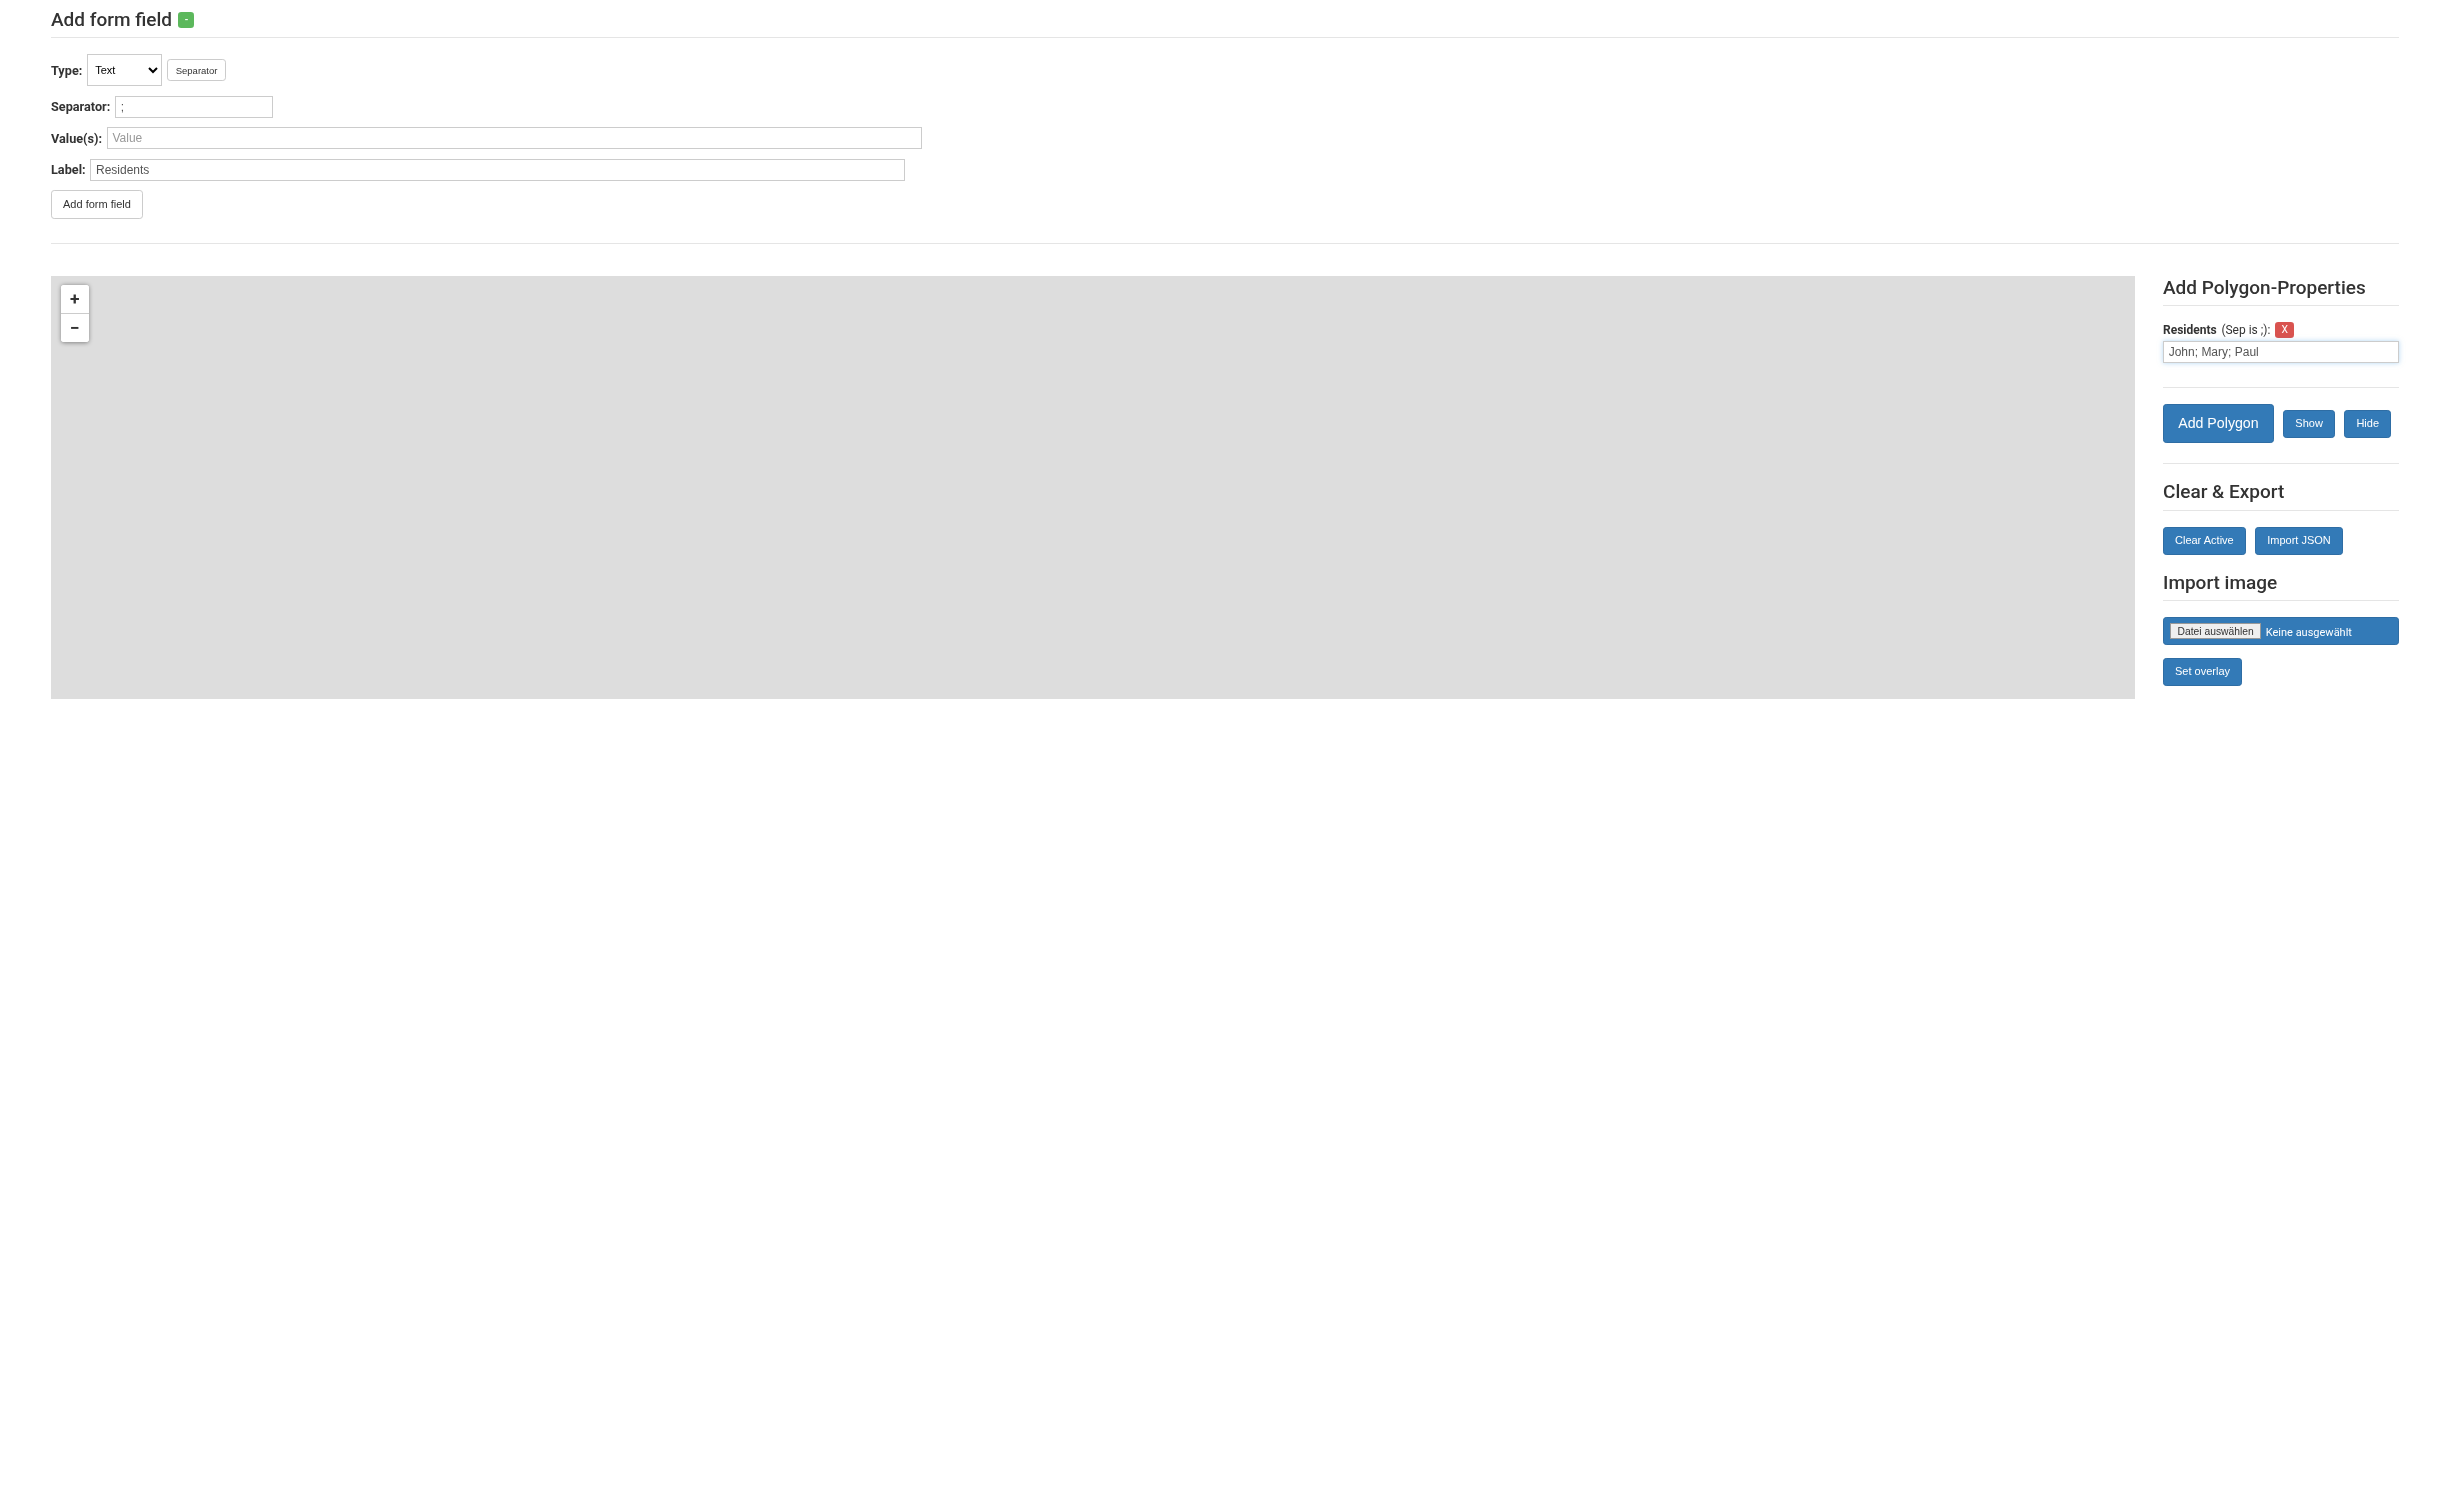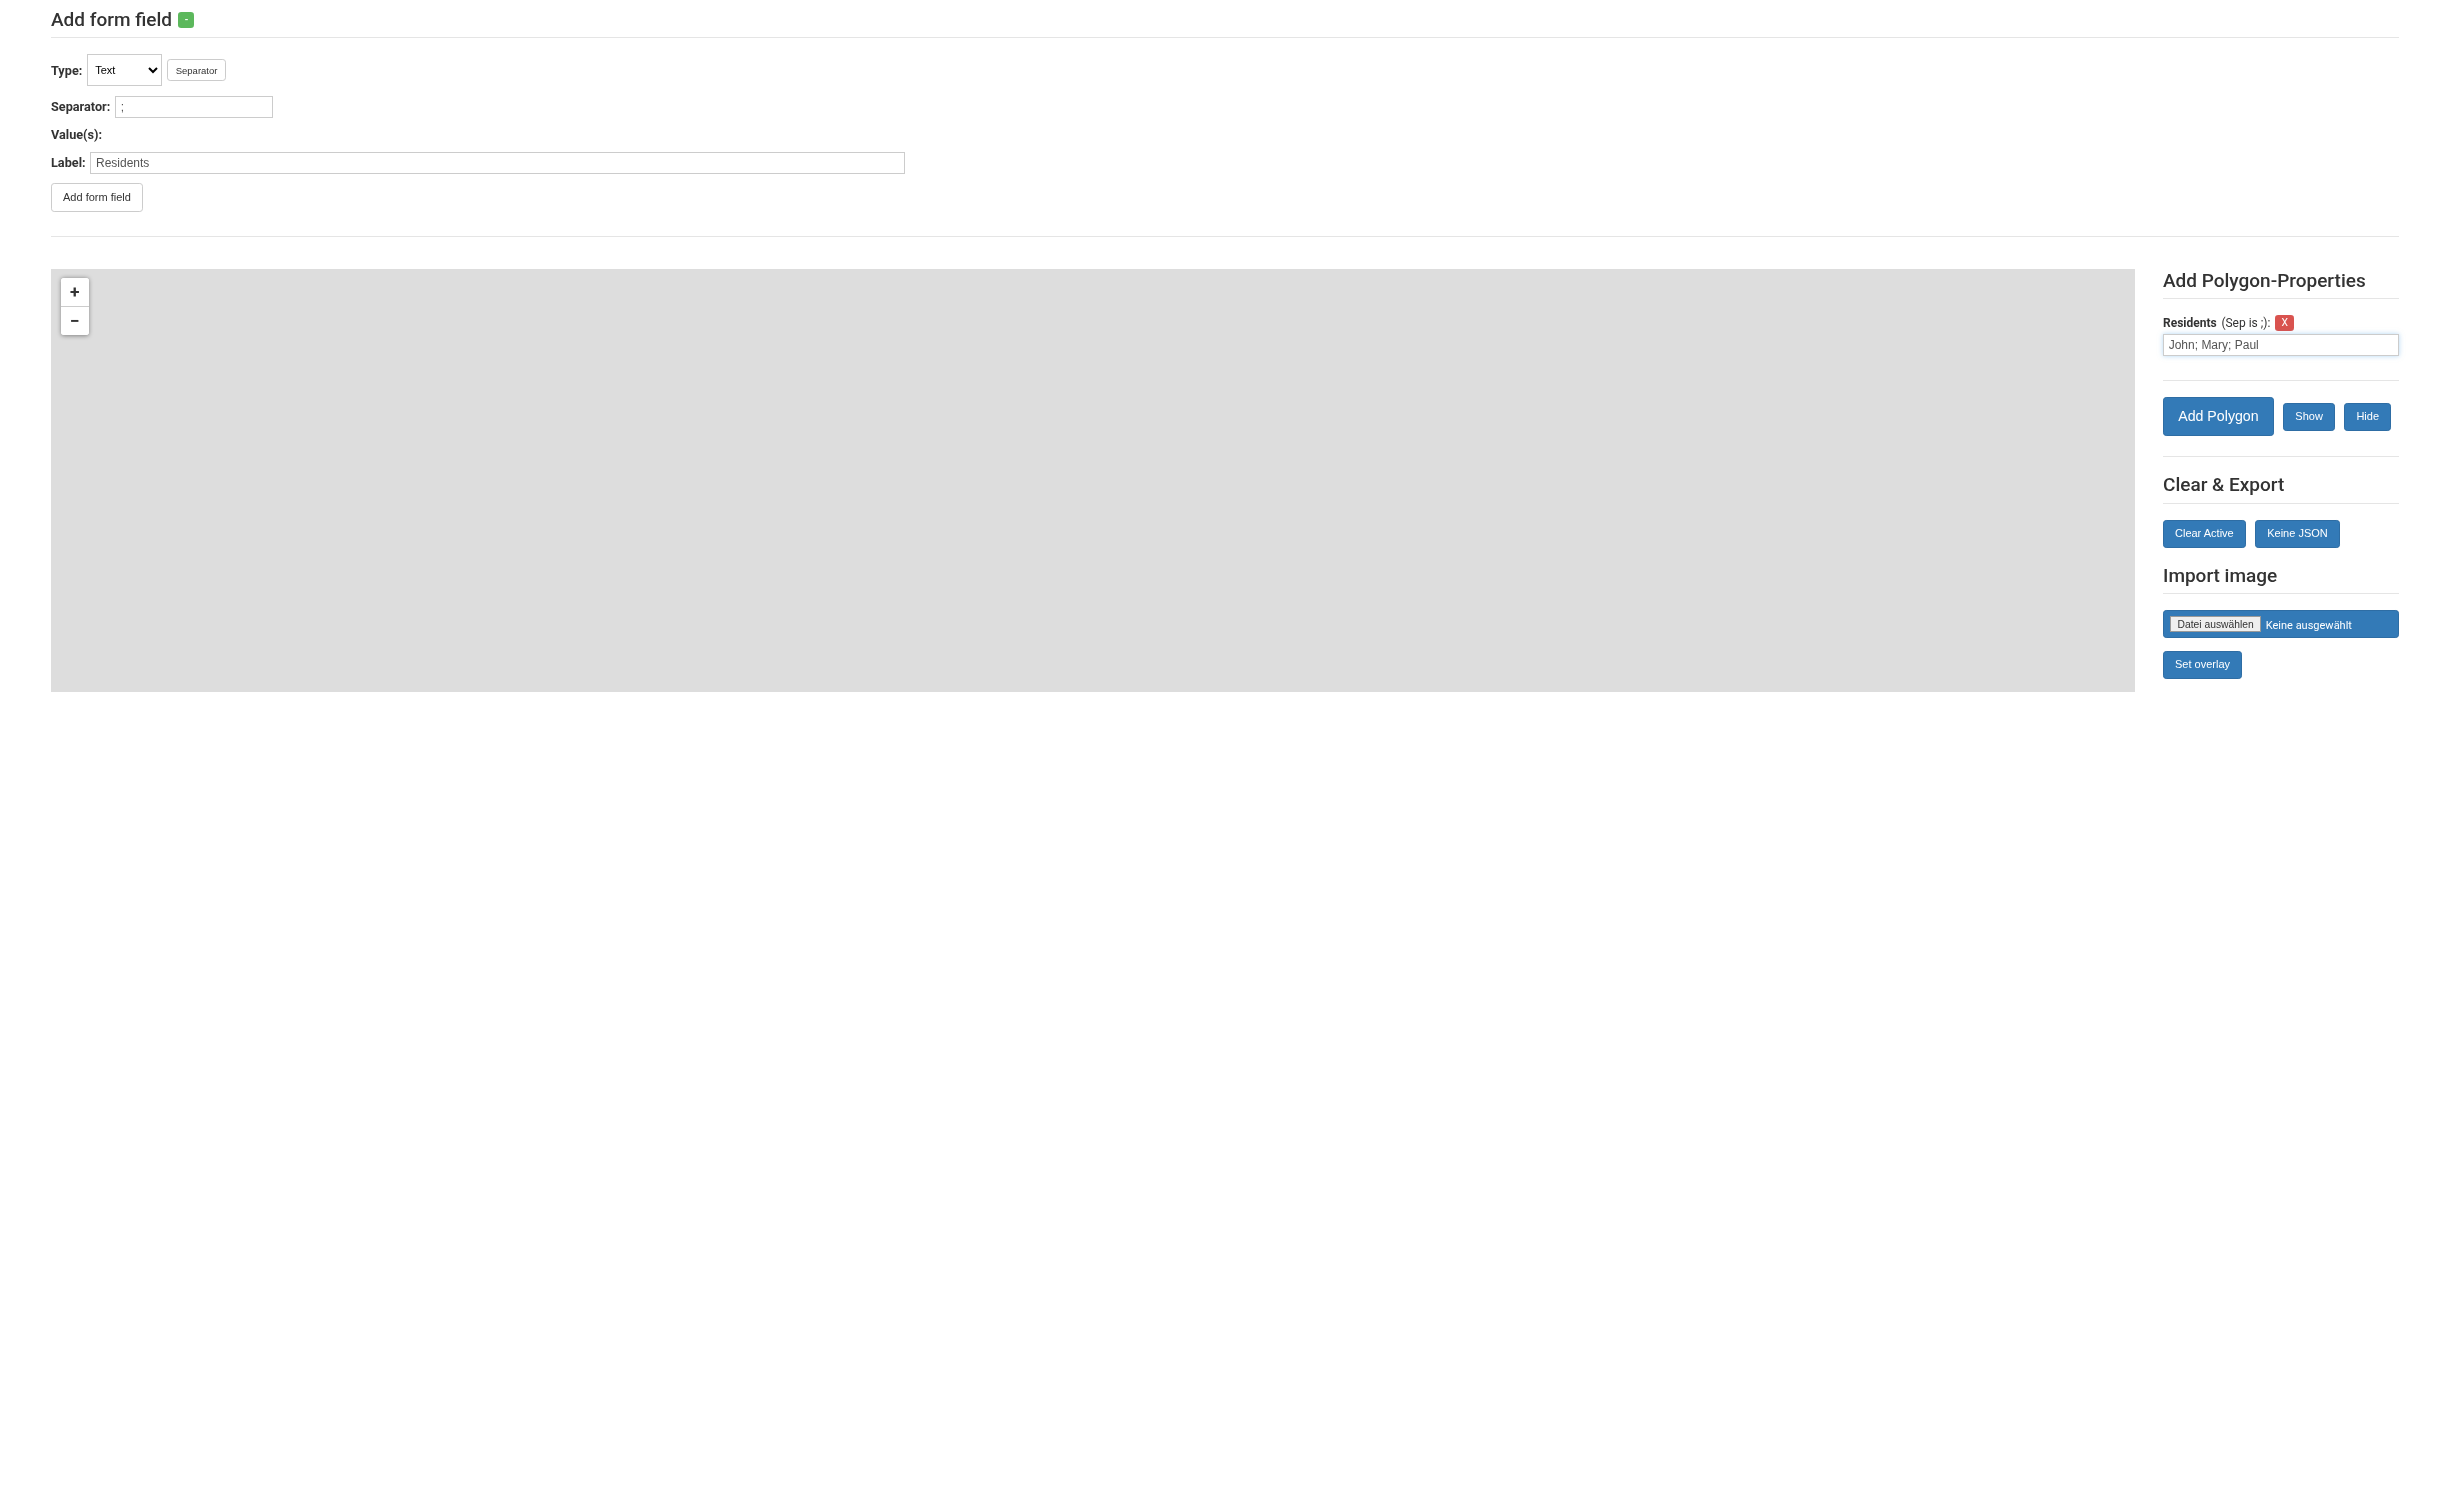--- a/index.html
+++ b/index.html
@@ -244,20 +244,21 @@
   <button class="btn btn-default btn-sm">Separator</button>
 </div>
 
 <div class="form-row">
   <span class="form-label"><span>Separator</span>:</span>
   <input type="text" class="input-medium" value=";" style="">
 </div>
 
 <div class="form-row">
   <span class="form-label"><span>Value(s)</span>:</span>
+  <input type="text" class="input-wide" placeholder="Value" style="">
 </div>
 
 <div class="form-row">
   <span class="form-label"><span>Label</span>:</span>
   <input type="text" class="input-wide" value="Residents" style="">
 </div>
 
 <div class="add-btn-row">
   <button class="btn btn-default">Add form field</button>
 </div>
@@ -294,21 +295,21 @@
     </div>
 
     <hr class="sidebar-hr">
 
     
     <div class="section-title">Clear &amp; Export</div>
     <hr class="section-hr">
 
     <div class="btn-row" style="margin-bottom:16px;">
       <button class="btn btn-primary">Clear Active</button>
-      <button class="btn btn-primary">Keine JSON</button>
+      <button class="btn btn-primary">Import JSON</button>
     </div>
 
     
     <div class="section-title">Import image</div>
     <hr class="section-hr">
 
     <div class="file-input-wrap">
       <button class="file-choose-btn">Datei auswählen</button>
       <span class="file-status">Keine ausgewählt</span>
     </div>

